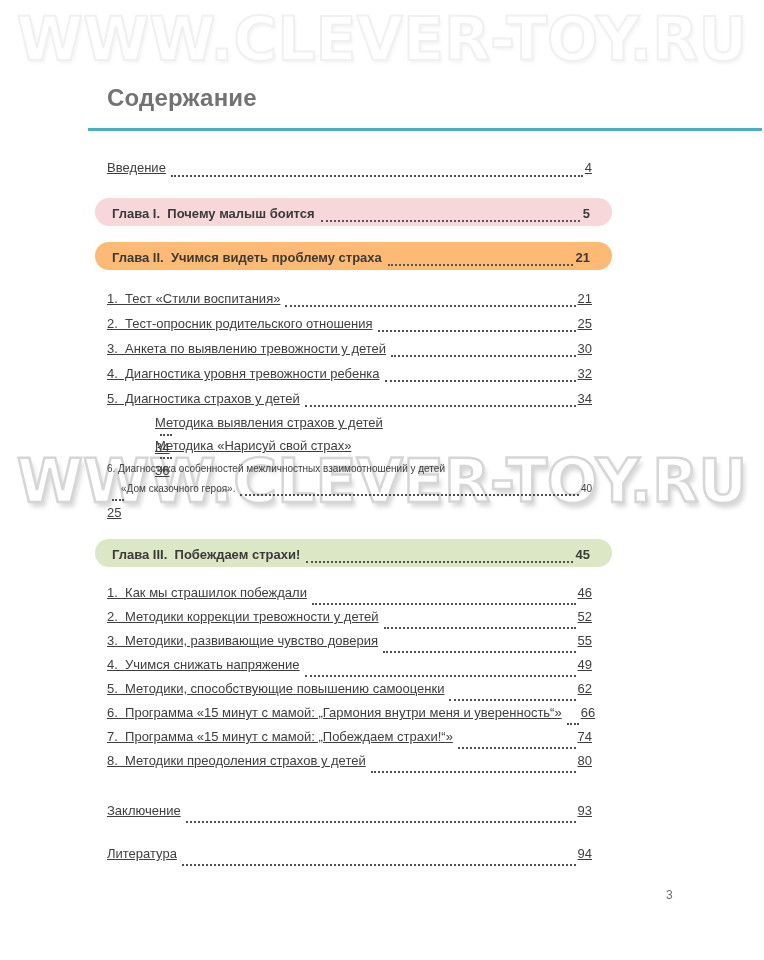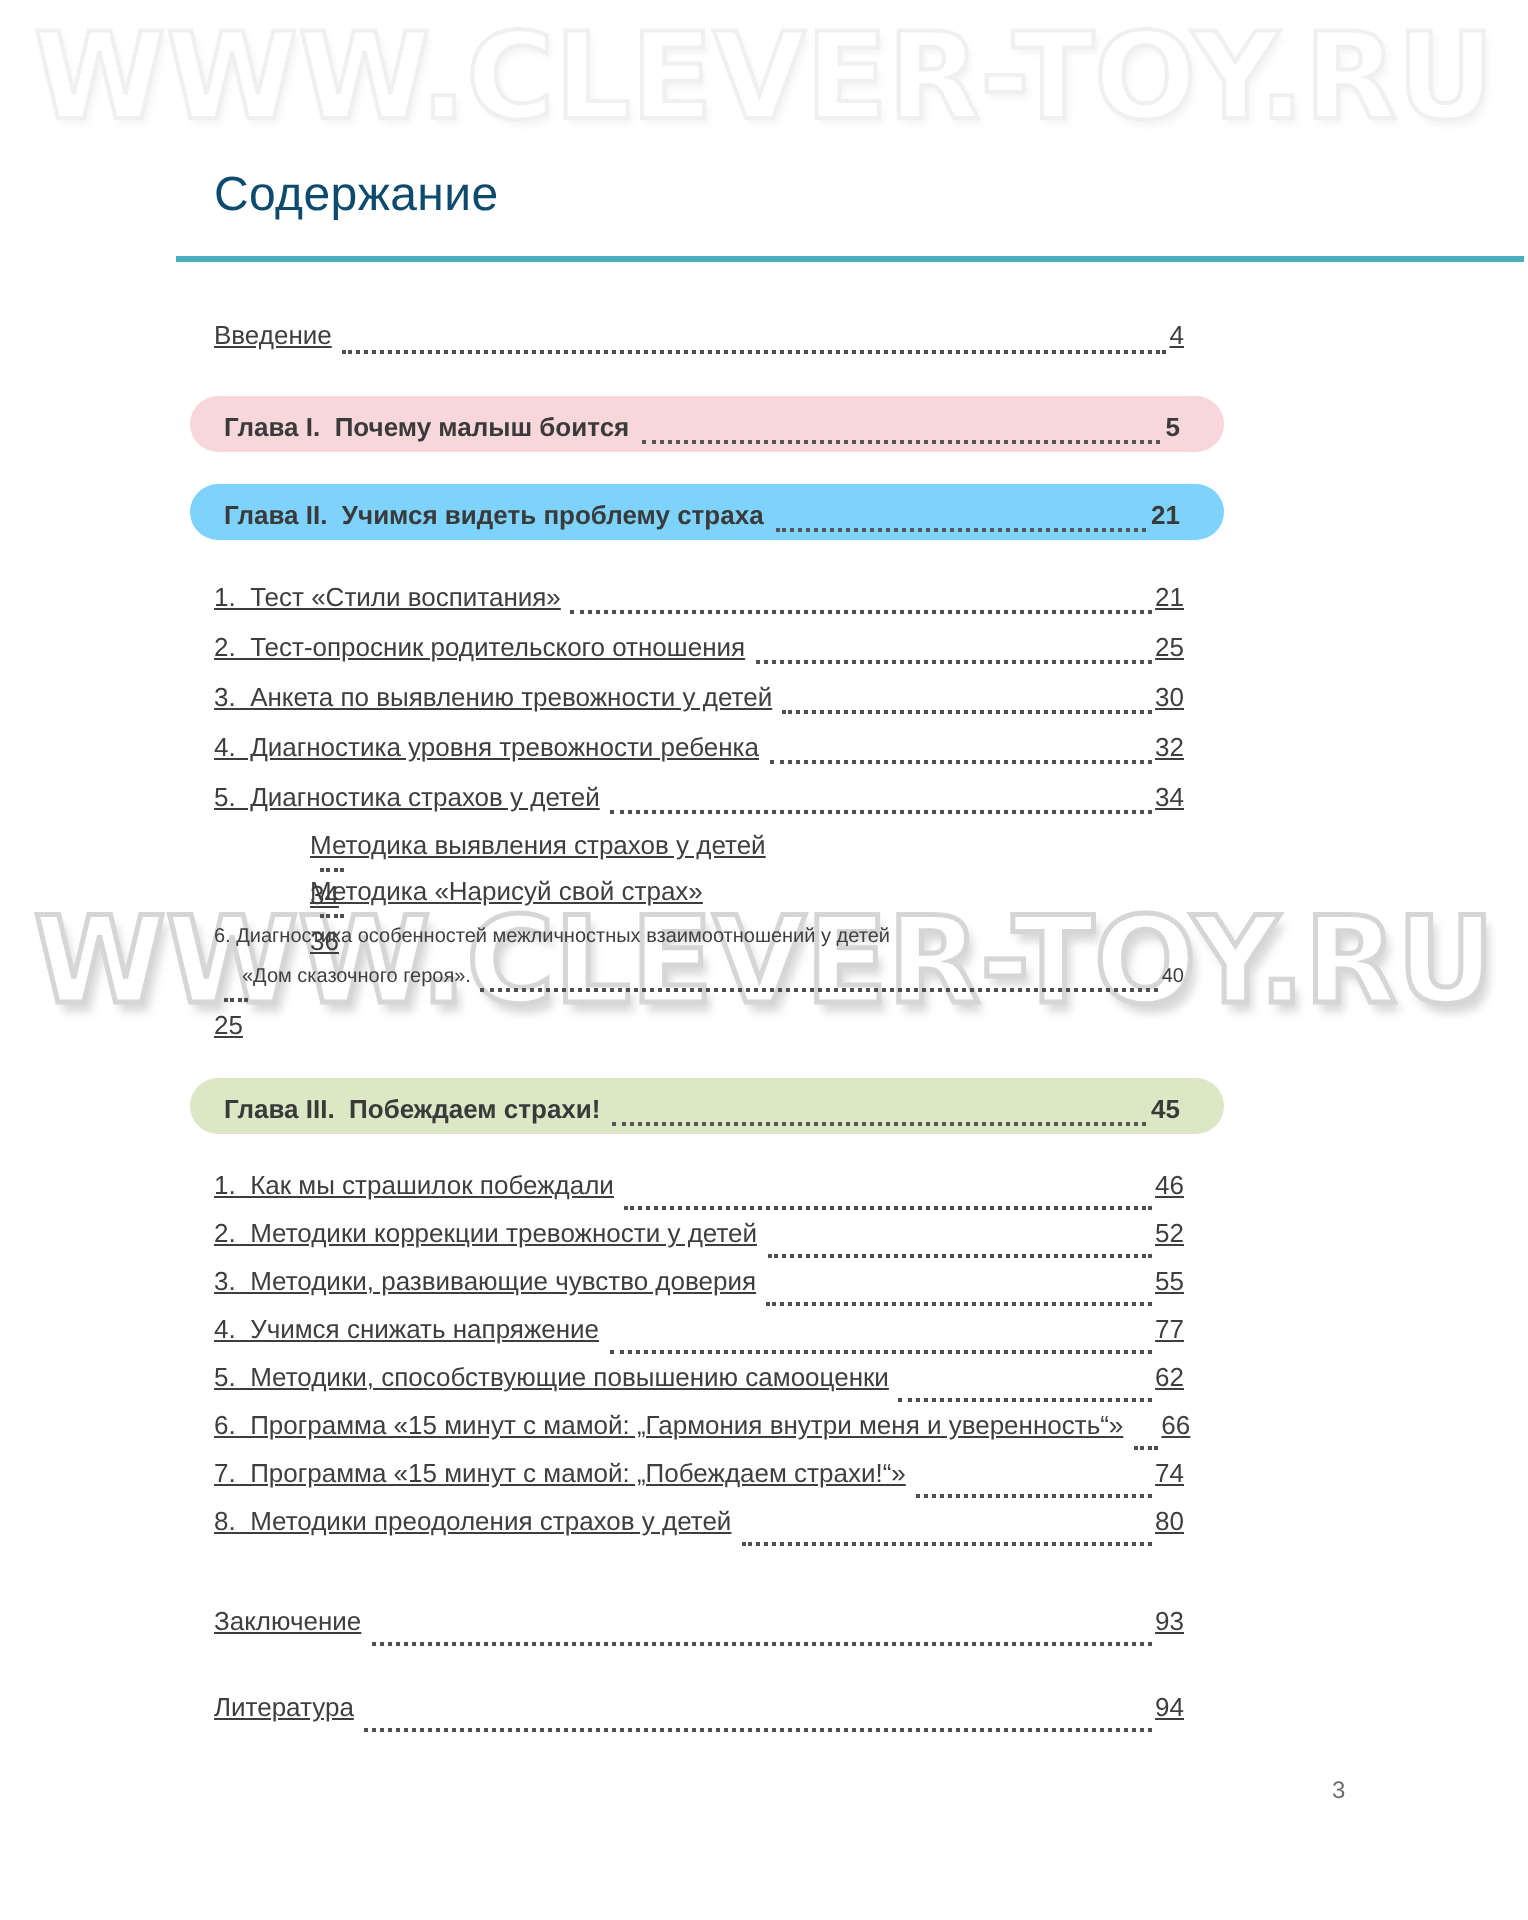--- a/index.html
+++ b/index.html
@@ -12,22 +12,22 @@
     position:absolute; left:-12px; width:788px; text-align:center;
     font-family:"DejaVu Sans","Liberation Sans",sans-serif; font-weight:bold;
     white-space:nowrap; color:#ffffff; letter-spacing:0px; z-index:1;
     pointer-events:none;
   }
   .wm-top{ top:4px; font-size:60px; -webkit-text-stroke:2px #f0f0f0;
            text-shadow:2px 3px 3px rgba(210,210,210,.25); }
   .wm-mid{ top:446px; font-size:60px; -webkit-text-stroke:2.5px #d6d6d6;
            text-shadow:3px 5px 4px rgba(170,170,170,.45); }
   .page-title{
-    position:absolute; left:107px; top:84px; font-size:24px; font-weight:normal;
-    color:#0c4a6e; z-index:2; letter-spacing:.2px;
+    position:absolute; left:107px; top:84px; font-size:24px; font-weight:bold;
+    color:#737373; z-index:2; letter-spacing:.2px;
   }
   .title-rule{
     position:absolute; left:88px; top:128px; width:674px; height:3px;
     background:#4aaebf; z-index:2;
   }
   .content{ position:absolute; left:95px; top:0; width:517px; z-index:2; }
   .row{
     display:flex; align-items:flex-start; font-size:13px;
     line-height:25px; height:25px; padding:0 20px 0 12px;text-decoration:underline;
   }
@@ -82,21 +82,21 @@
       <span class="dots"></span>
       <span class="pg">4</span>
     </div>
 
     <div class="pill pill1" style="background: rgb(248, 215, 218);">
       <span class="label">Глава I.&nbsp; Почему малыш боится</span>
       <span class="dots"></span>
       <span class="pg">5</span>
     </div>
 
-    <div class="pill pill2" style="background: #7dd3fc; justify-content: center;">
+    <div class="pill pill2" style="background: #fdba74; justify-content: center;">
       <span class="label">Глава II.&nbsp; Учимся видеть проблему страха</span>
       <span class="dots"></span>
       <span class="pg">21</span>
     </div>
 
     <div class="group2">
       <div class="row">
         <span class="label">1.&nbsp; Тест «Стили воспитания»</span>
         <span class="dots"></span>
         <span class="pg">21</span>
@@ -166,21 +166,21 @@
         <span class="pg">52</span>
       </div>
       <div class="row r24">
         <span class="label">3.&nbsp; Методики, развивающие чувство доверия</span>
         <span class="dots"></span>
         <span class="pg">55</span>
       </div>
       <div class="row r24">
         <span class="label">4.&nbsp; Учимся снижать напряжение</span>
         <span class="dots"></span>
-        <span class="pg">77</span>
+        <span class="pg">49</span>
       </div>
       <div class="row r24">
         <span class="label">5.&nbsp; Методики, способствующие повышению самооценки</span>
         <span class="dots"></span>
         <span class="pg">62</span>
       </div>
       <div class="row r24">
         <span class="label">6.&nbsp; Программа «15 минут с мамой: „Гармония внутри меня и уверенность“» </span>
         <span class="dots"></span>
         <span class="pg">66</span>

